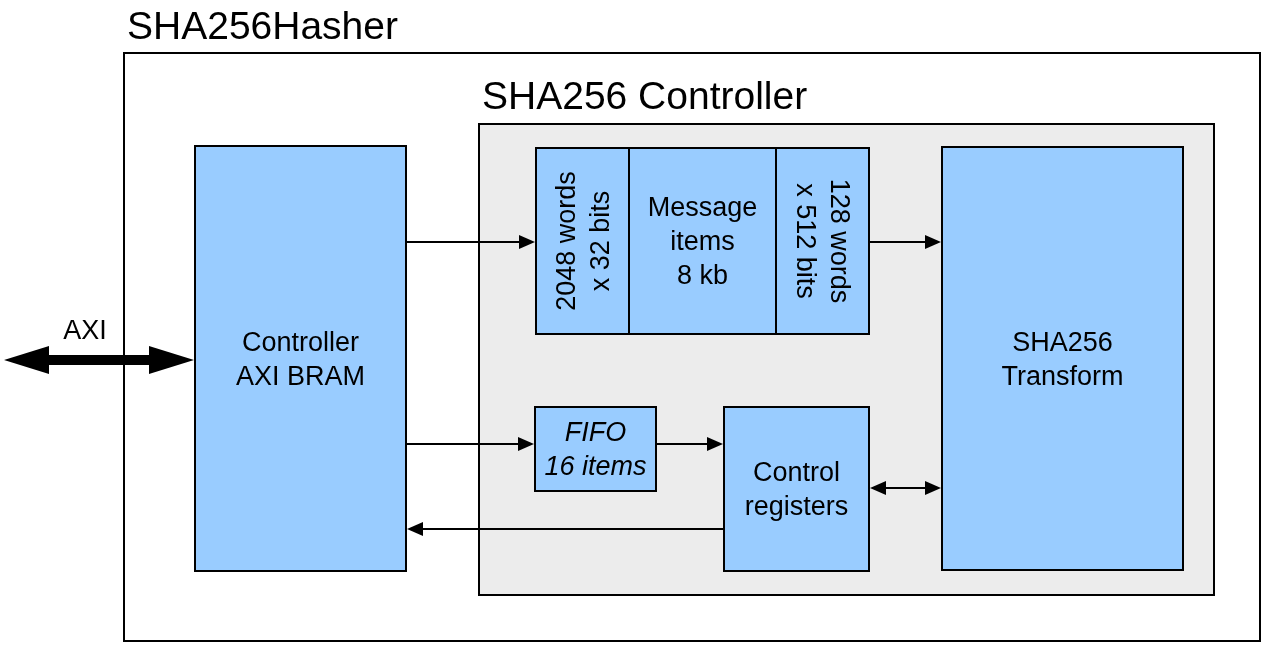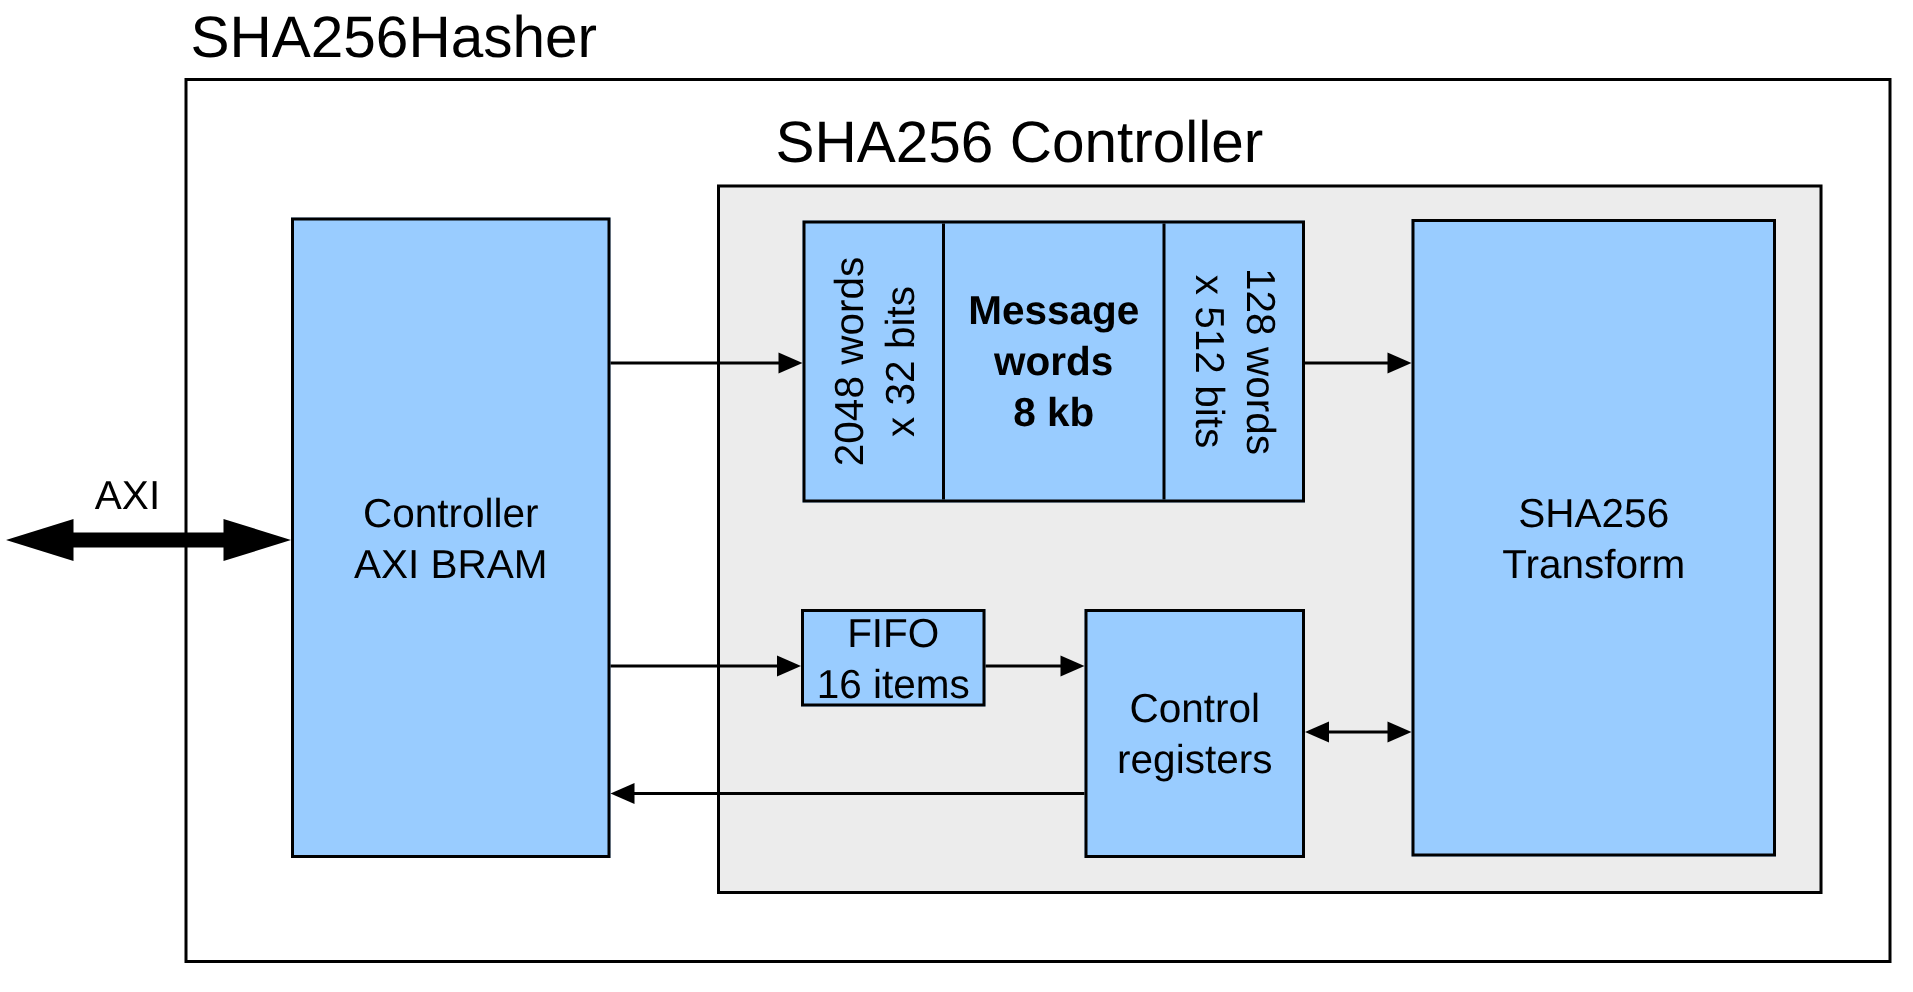--- a/index.html
+++ b/index.html
@@ -97,48 +97,48 @@
   <div class="abs heading" style="left:40px; top:312px; width:90px; text-align:center; font-size:27px;">AXI</div>
 
   <div class="abs">
     <div class="abs bighead-left" style="left:4px;   top:346px;"></div>
     <div class="abs shaft-thick" style="left:44px;  top:355px; width:110px;"></div>
     <div class="abs bighead-right" style="left:149px; top:346px;"></div>
   </div>
 
   <div class="abs box panel" style="left:478px; top:123px; width:737px; height:473px;"></div>
 
-  <div class="abs heading" style="left:482px; top:78px;margin-left:35px;">SHA256 Controller</div>
+  <div class="abs heading" style="left:482px; top:78px;">SHA256 Controller</div>
 
   <div class="abs box blue vcenter label" style="left:194px; top:145px; width:213px; height:427px;">
     <div>Controller</div>
     <div>AXI BRAM</div>
   </div>
 
   <div class="abs box blue memrow" style="left:535px; top:147px; width:335px; height:188px;">
     <div class="memcell" style="width:91px;">
       <div class="rot rot-ccw label">
         <div>2048 words</div>
         <div>x 32 bits</div>
       </div>
     </div>
-    <div class="memcell vcenter label" style="width:145px;font-weight:bold;">
+    <div class="memcell vcenter label" style="width:145px;">
       <div>Message</div>
-      <div>words</div>
+      <div>items</div>
       <div>8 kb</div>
     </div>
     <div class="memcell" style="flex:1;">
       <div class="rot rot-cw label">
         <div>128 words</div>
         <div>x 512 bits</div>
       </div>
     </div>
   </div>
 
-  <div class="abs box blue vcenter label" style="left:534px; top:406px; width:123px; height:65px;">
+  <div class="abs box blue vcenter label" style="left:534px; top:406px; width:123px; height:86px;font-style:italic;">
     <div>FIFO</div>
     <div>16 items</div>
   </div>
 
   <div class="abs box blue vcenter label" style="left:723px; top:406px; width:147px; height:166px;">
     <div>Control</div>
     <div>registers</div>
   </div>
 
   <div class="abs box blue vcenter label" style="left:941px; top:146px; width:243px; height:425px;">

